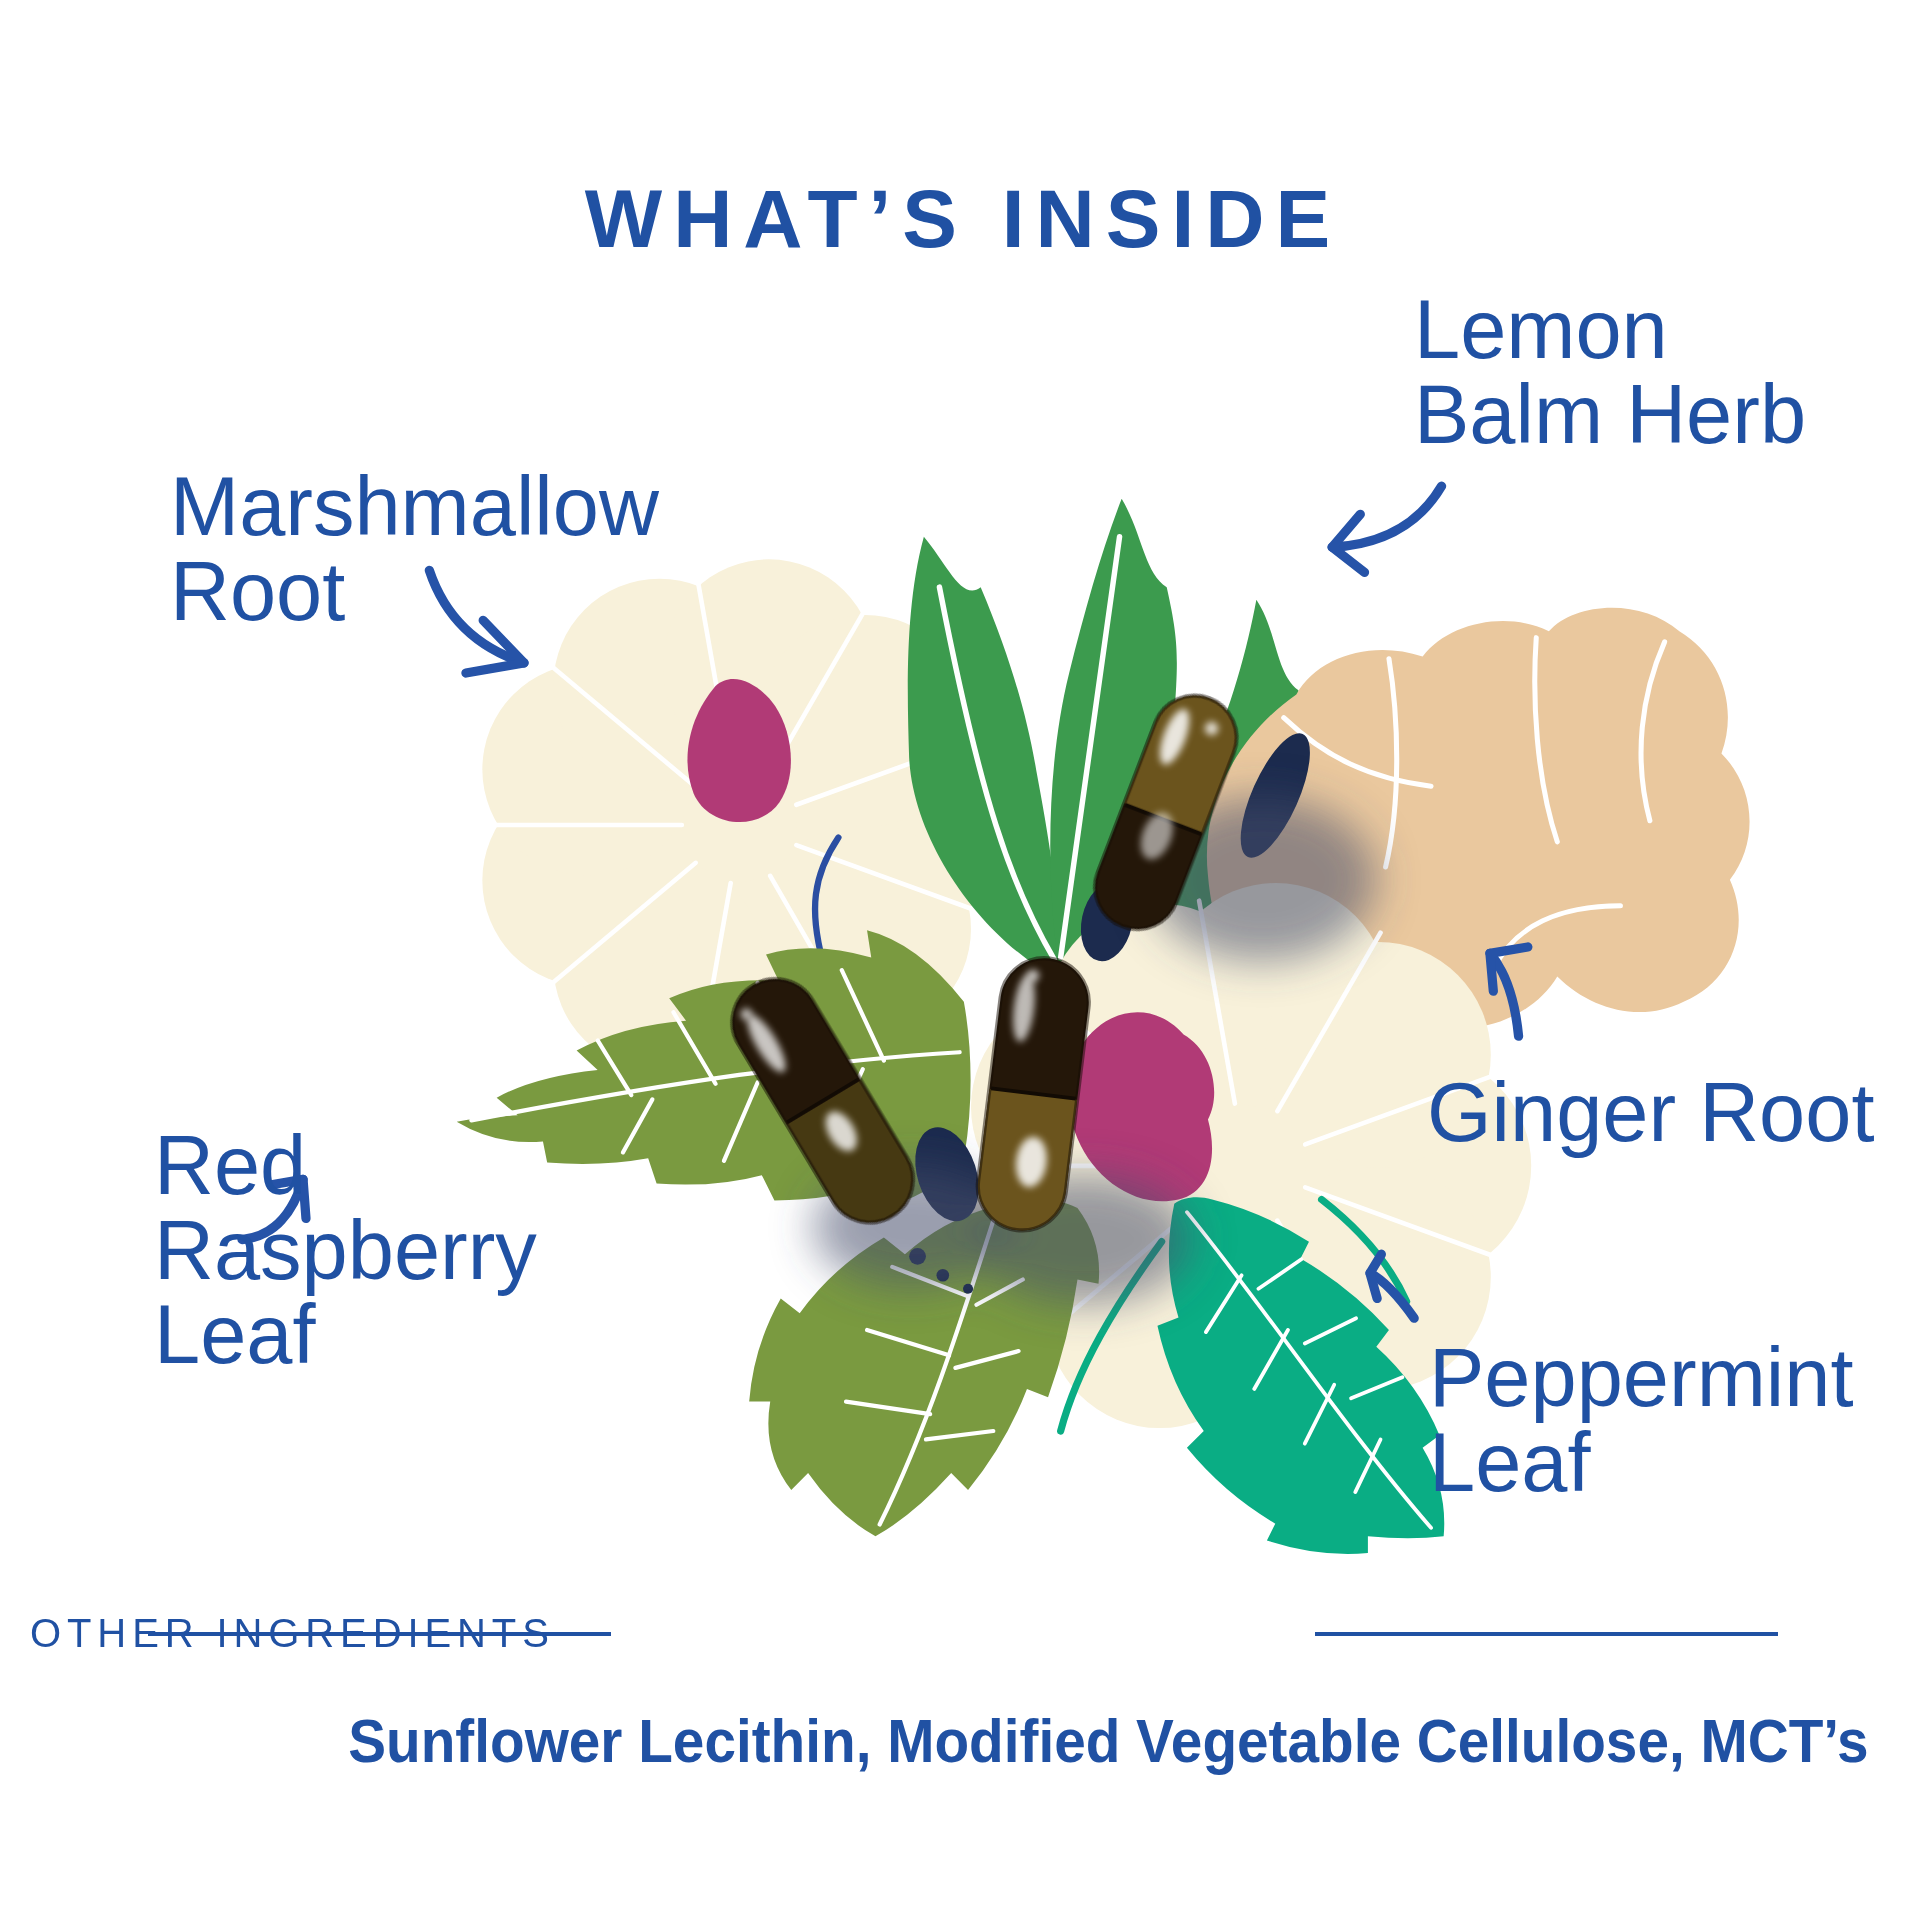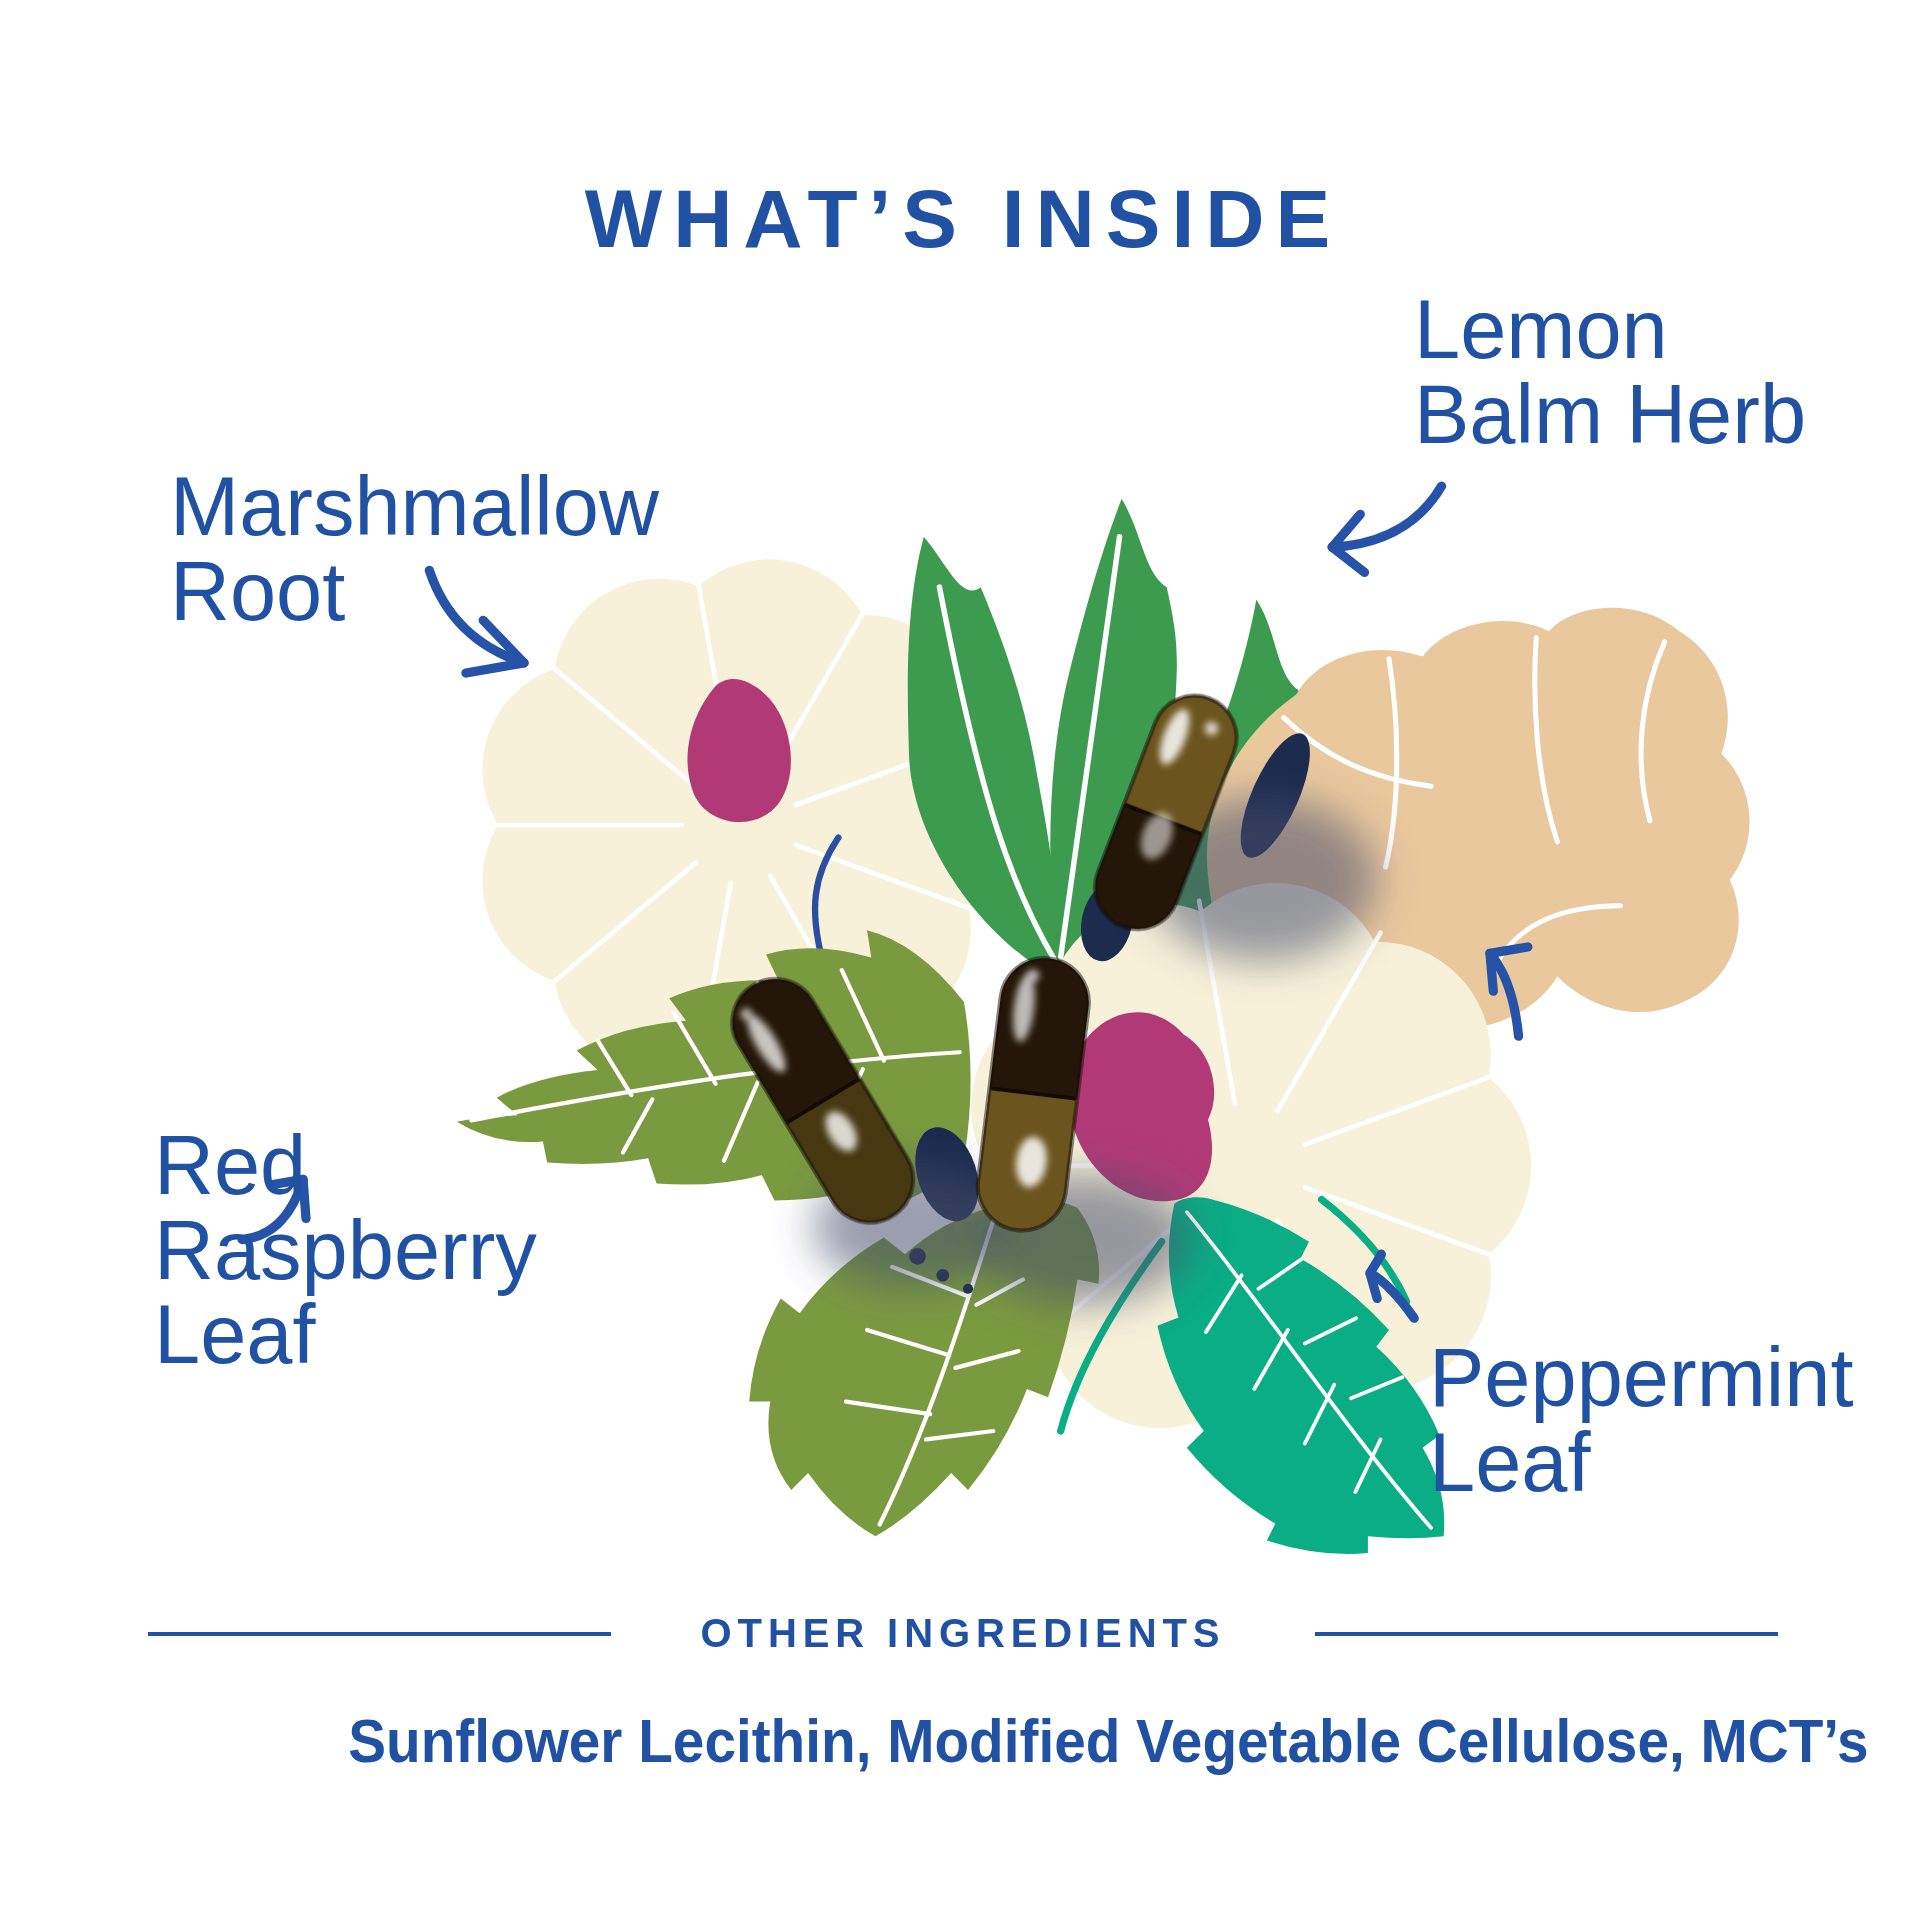--- a/index.html
+++ b/index.html
@@ -5,22 +5,22 @@
   html,body{margin:0;padding:0;background:#fff;}
   body{width:1926px;height:1926px;position:relative;overflow:hidden;
        font-family:"Liberation Sans", sans-serif;}
   .stage{position:absolute;inset:0;}
   svg.illo{position:absolute;left:0;top:0;width:1926px;height:1926px;}
   .title{position:absolute;left:0;right:0;top:172px;text-align:center;
          font-size:82px;font-weight:700;letter-spacing:11px;color:#2051A3;white-space:nowrap;}
   .lbl{position:absolute;color:#2051A3;font-size:83px;font-weight:400;
        line-height:1.02;white-space:nowrap;}
   .lbl div{white-space:nowrap;}
-  .oi-head{position:absolute;left:0;right:0;top:1611px;text-align:center;
-           font-size:40px;font-weight:700;letter-spacing:5.9px;color:#2051A3;}
+  .oi-head{position:absolute;left:0;right:0;top:1611px;text-align:left;
+           font-size:40px;font-weight:400;letter-spacing:5.9px;color:#2051A3;padding-left:30px;}
   .divider{position:absolute;top:1632px;height:4.2px;background:#2051A3;}
   .divider.left{left:148px;width:463px;}
   .divider.right{right:148px;width:463px;}
   .bottom-line{position:absolute;left:0;right:0;top:1706px;text-align:right;
                color:#2051A3;font-size:61px;font-weight:700;white-space:nowrap;}
   .bottom-line .squeeze{display:inline-block;transform:scaleX(.93);transform-origin:50% 0;}
 </style>
 </head>
 <body>
 
@@ -261,20 +261,23 @@
     <div>Marshmallow</div>
     <div>Root</div>
   </div>
 
   <div class="lbl" style="left:154px;top:1124px;">
     <div>Red</div>
     <div>Raspberry</div>
     <div>Leaf</div>
   </div>
 
+  <div class="lbl" style="left:1427px;top:1071px;">
+    <div>Ginger Root</div>
+  </div>
 
   <div class="lbl" style="left:1429px;top:1336px;">
     <div>Peppermint</div>
     <div>Leaf</div>
   </div>
 
   <div class="divider left"></div>
   <div class="oi-head">OTHER INGREDIENTS</div>
   <div class="divider right"></div>
 

